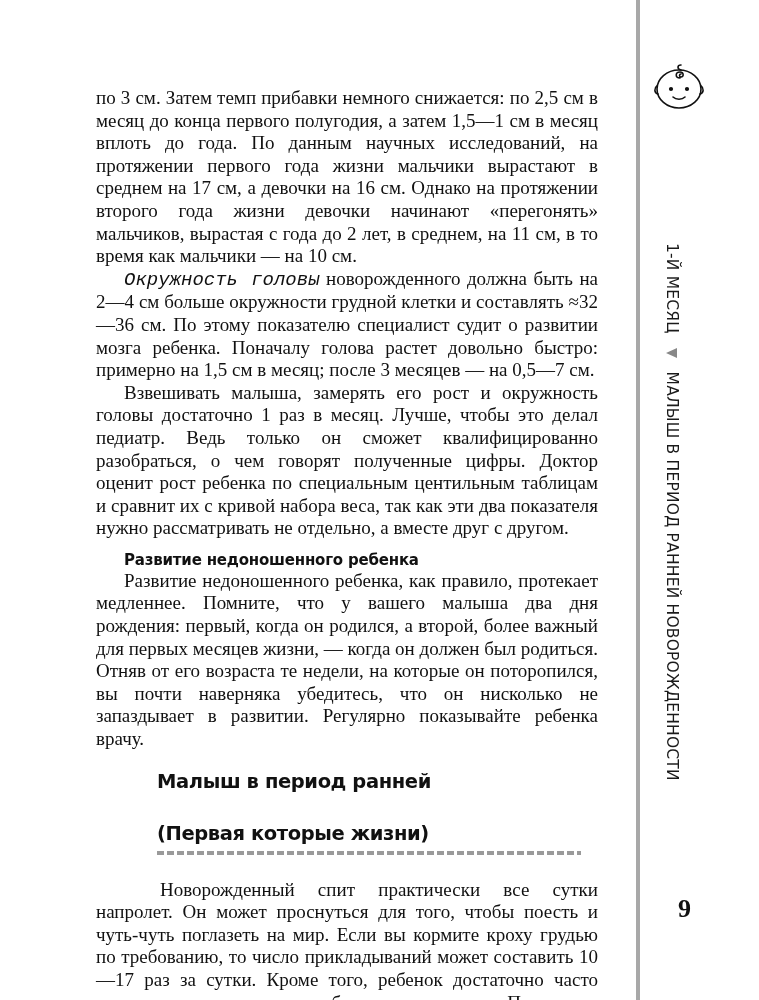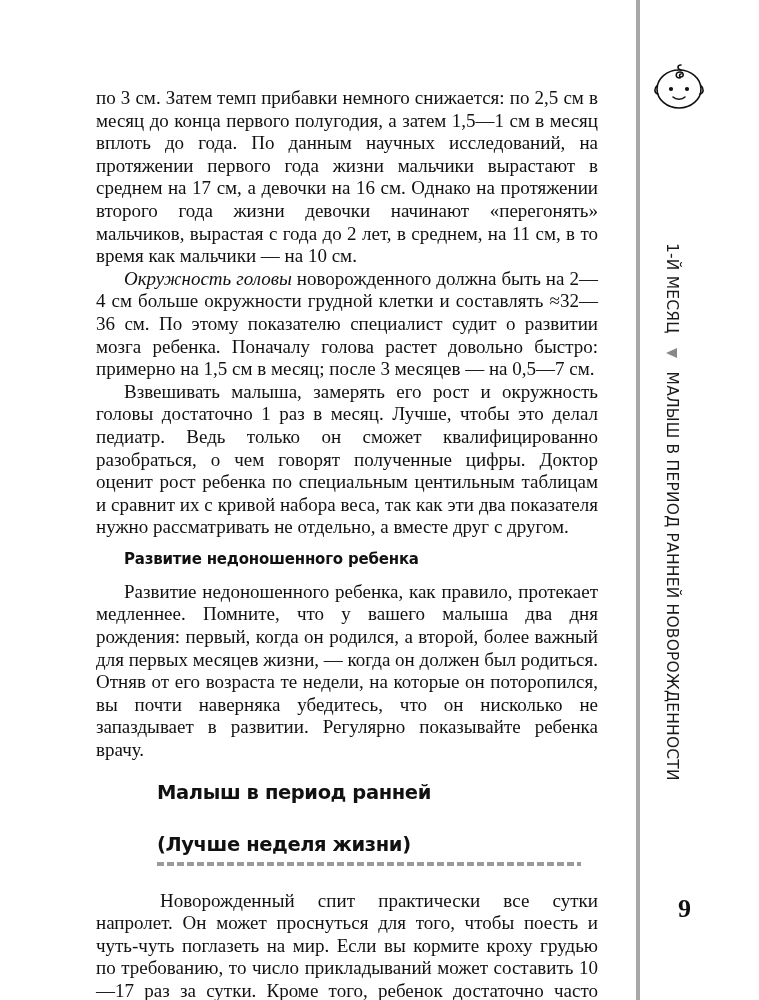--- a/index.html
+++ b/index.html
@@ -14,29 +14,29 @@
     }
     .para {
       font-size: 19px;
       line-height: 22.6px;
       text-align: justify;
       text-align-last: left;
       hyphens: manual;
     }
     .para.indent { text-indent: 28px; }
     .para.deep-indent { text-indent: 64px; }
-    .italic { font-style: italic; }
+    .italic { font-style: italic; font-family: Liberation Mono, monospace; }
 
     .subheading {
       font-family: "DejaVu Sans", sans-serif;
       font-weight: bold;
       font-size: 15px;
       line-height: 20px;
       margin-top: 10px;
-      margin-bottom: 12px;
+      margin-bottom: 0;
       padding-left: 28px;
       letter-spacing: -0.2px;
     }
 
     .section-heading {
       margin-top: 18px;
       padding-left: 61px;
       font-family: "DejaVu Sans", sans-serif;
       font-weight: bold;
       font-size: 19.5px;
@@ -122,21 +122,21 @@
   <p class="para indent">Взвешивать малыша, замерять его рост и окружность головы достаточно 1 раз в месяц. Лучше, чтобы это делал педиатр. Ведь только он сможет квалифицированно разобраться, о чем говорят полученные цифры. Доктор оценит рост ребенка по специальным центильным таблицам и сравнит их с кривой набора веса, так как эти два показателя нужно рассматривать не отдельно, а вместе друг с другом.</p>
 
   <h3 class="subheading">Развитие недоношенного ребенка</h3>
 
   <p class="para indent">Развитие недоношенного ребенка, как правило, протекает мед­леннее. Помните, что у вашего малыша два дня рождения: первый, когда он родился, а второй, более важный для первых месяцев жизни, — когда он должен был родиться. Отняв от его возраста те недели, на которые он поторопился, вы почти наверняка убе­дитесь, что он нисколько не запаздывает в развитии. Регулярно показывайте ребенка врачу.</p>
 
 
   <h2 class="section-heading">
     <span>Малыш в период ранней</span><br>
     <br>
-    <span>(Лучше неделя жизни)</span>
+    <span>(Первая которые жизни)</span>
   </h2>
   <div class="dashed-rule"></div>
 
   <p class="para deep-indent">Новорожденный спит практически все сутки напролет. Он может проснуться для того, чтобы поесть и чуть-чуть поглазеть на мир. Если вы кормите кроху грудью по требованию, то число прикладываний может составить 10—17 раз за сутки. Кроме того, ребенок достаточно часто писает и какает и дает вам об этом знать плачем. Пока он не различает день и ночь, и поэтому ваши суточ­ные ритмы не совпадают.</p>
 </div>
 
 <div class="side-rule"></div>
 
 <svg class="baby-icon" viewBox="0 0 58 54" fill="none" stroke="#111" stroke-width="1.6" stroke-linecap="round">
   <ellipse cx="29" cy="31" rx="22" ry="19"></ellipse>

